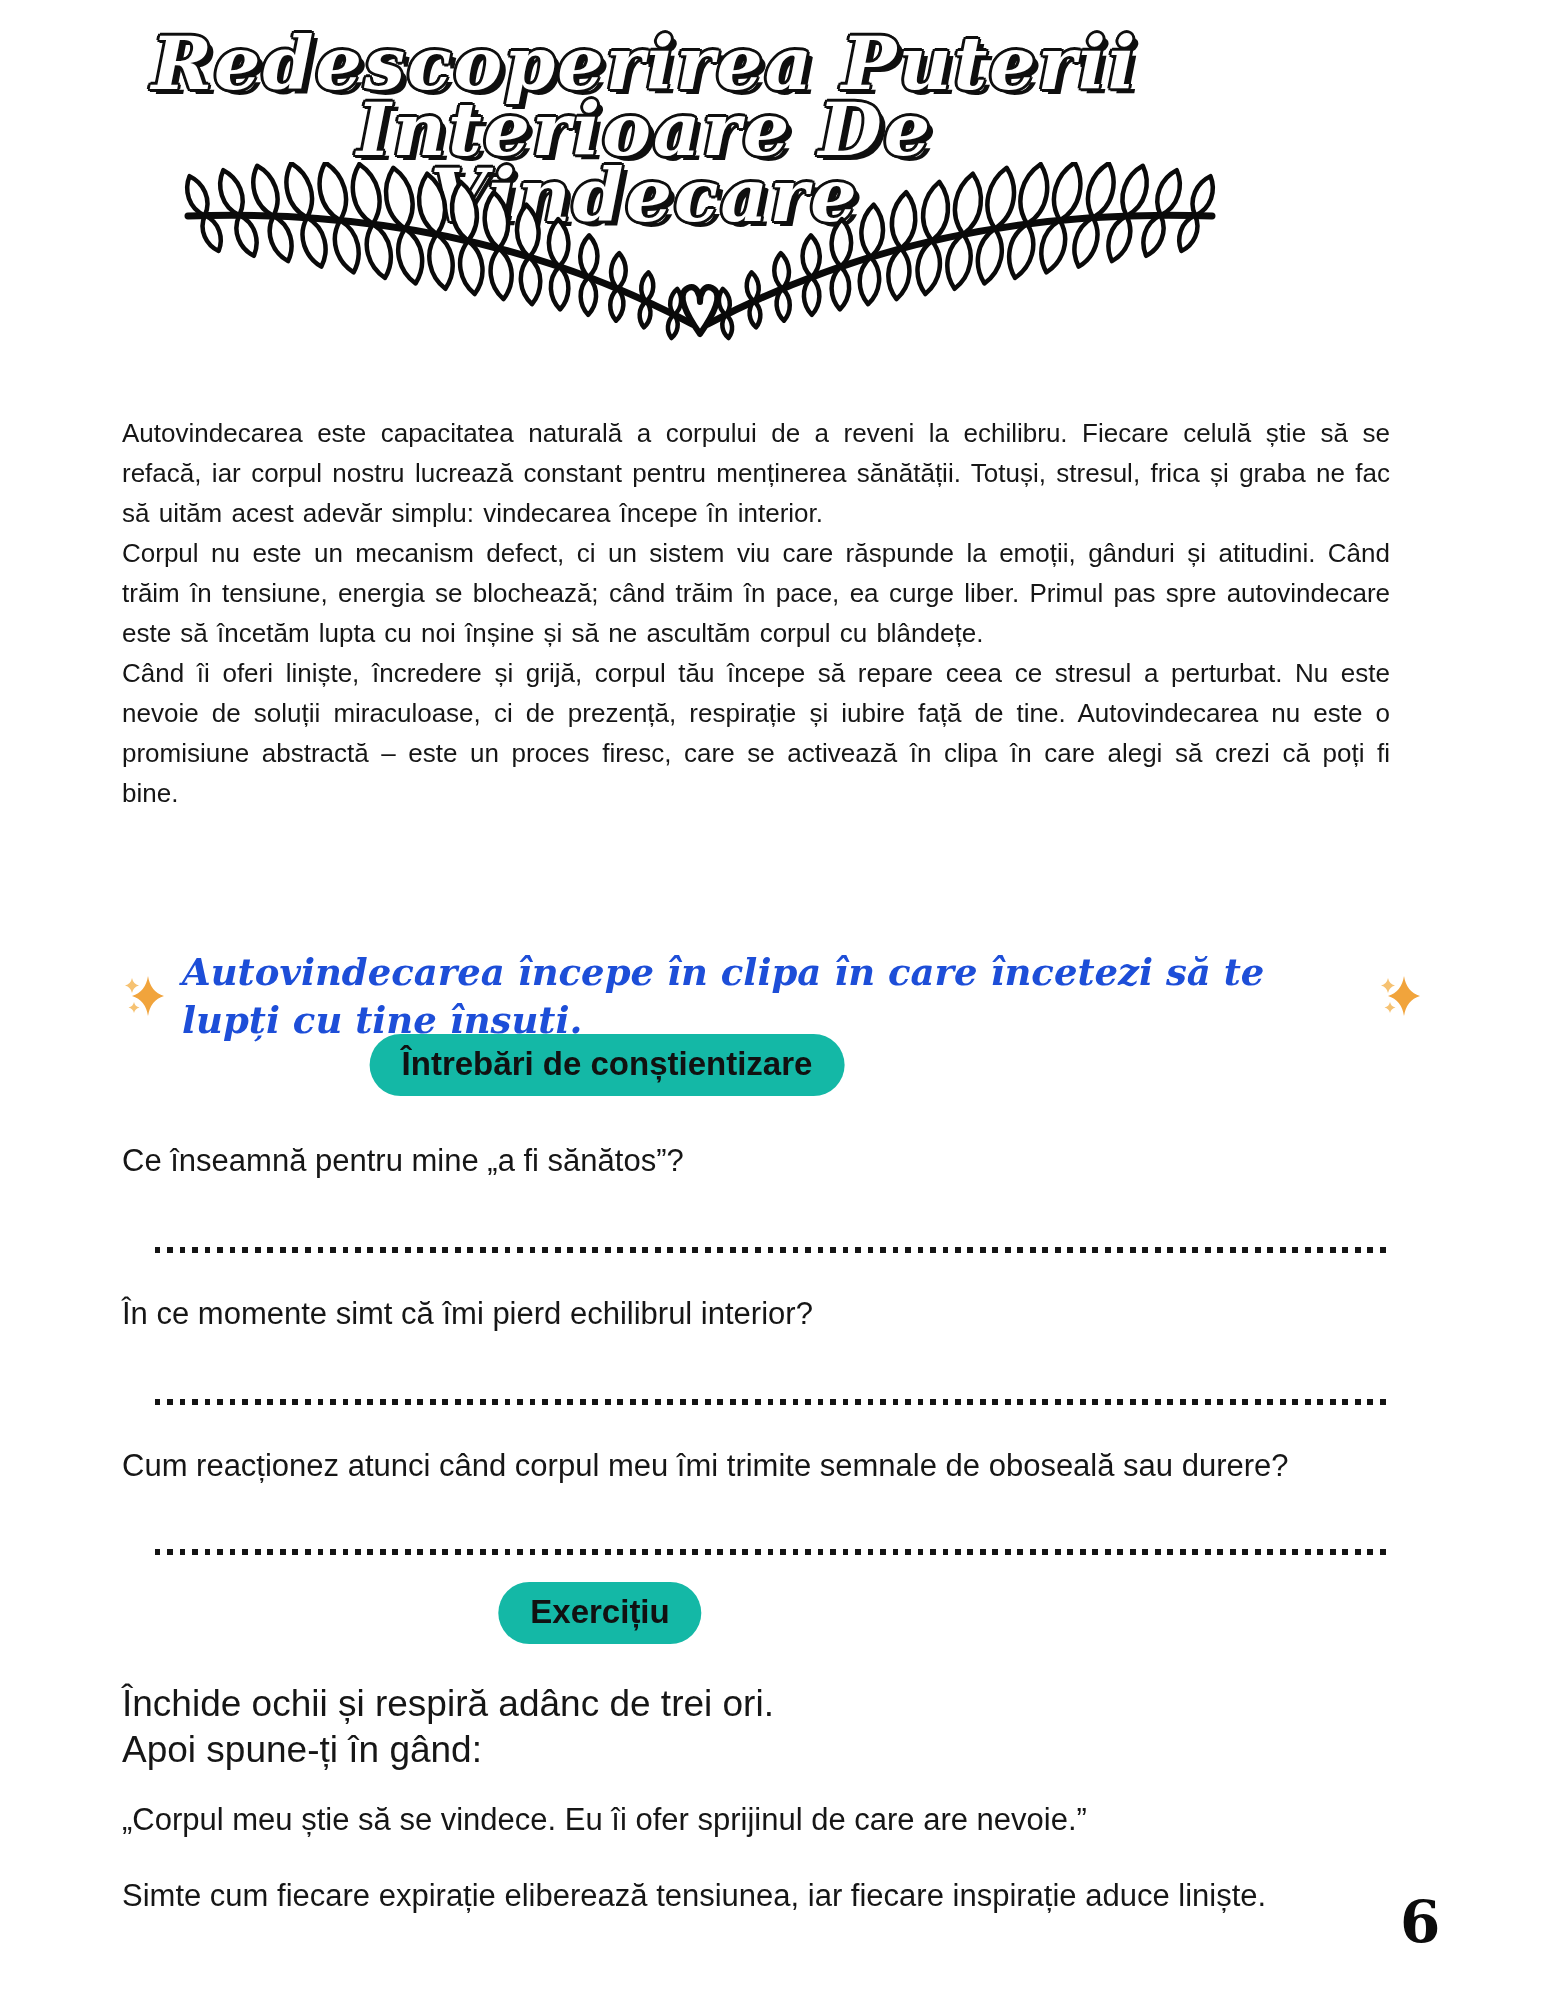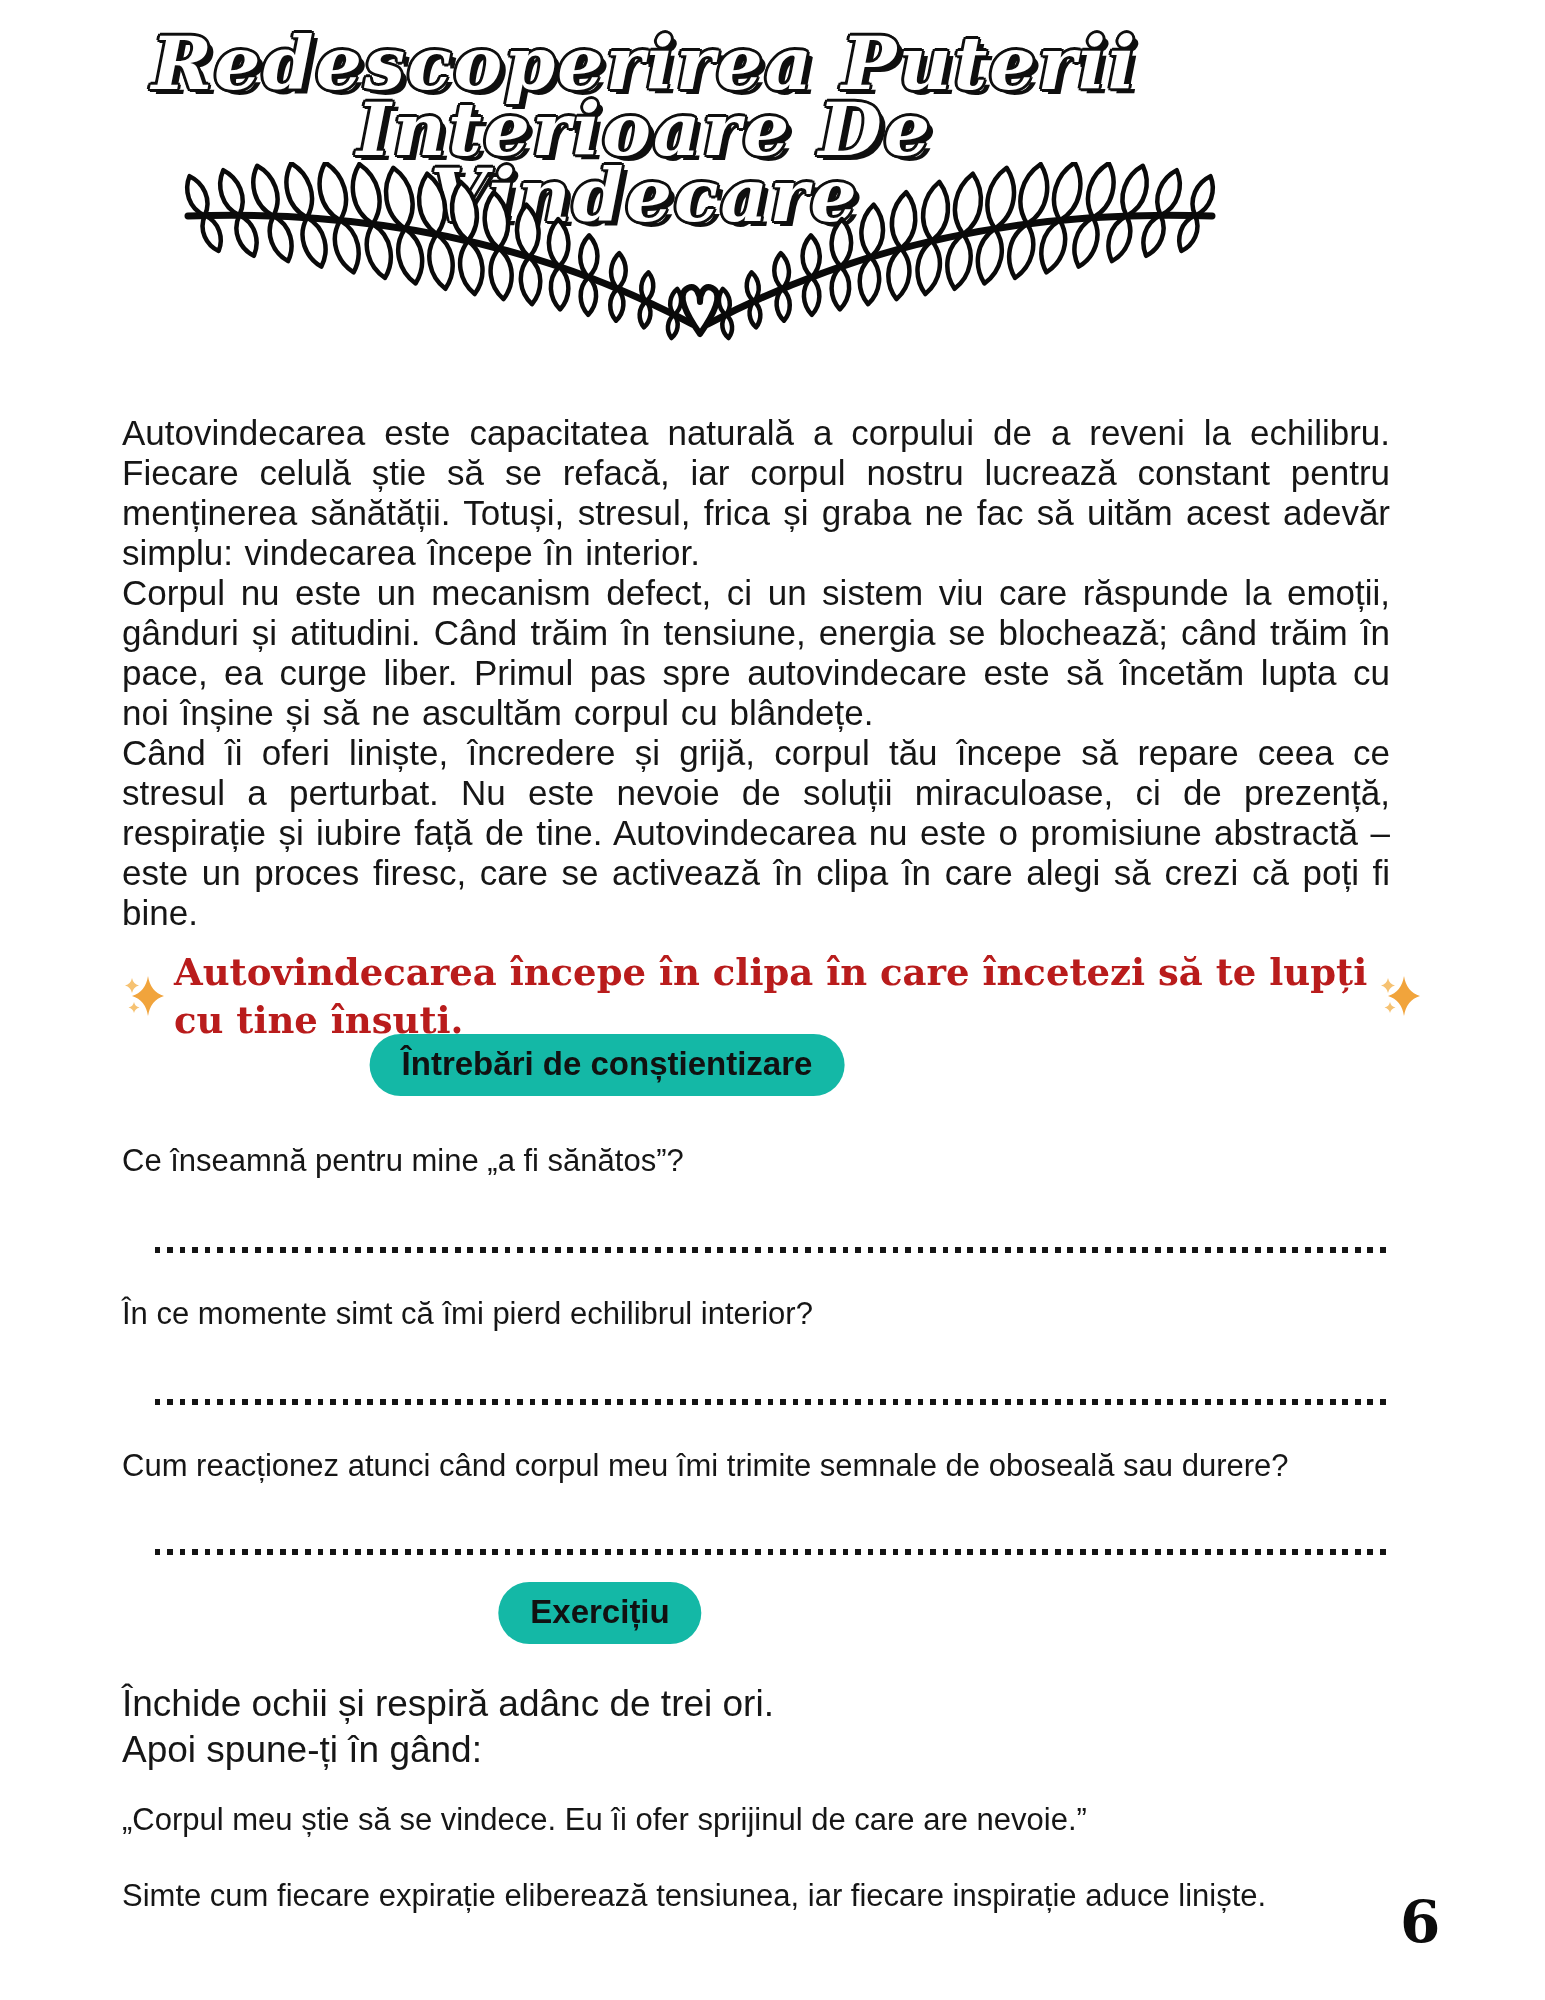--- a/index.html
+++ b/index.html
@@ -28,32 +28,32 @@
       -3px 0 0 #0f0f0f, 3px 0 0 #0f0f0f,
       0 -3px 0 #0f0f0f, 0 3px 0 #0f0f0f,
       6px 5px 0 #0f0f0f;
     padding-left: 27px;
   }
   
   #laurel{position:absolute;left:170px;top:162px;width:1060px;height:180px;}
   
   .intro{
     position:absolute;left:122px;top:413px;width:1268px;
-    font-size:35px;line-height:40px;
+    font-size:26px;line-height:40px;
     text-align:justify;word-spacing:2px;
   }
   .intro p{margin:0;}
   
   .quote{
     position:absolute;left:122px;top:948px;width:1300px;
     font-family:"DejaVu Serif",serif;
-    font-weight:700;
+    font-style:italic;font-weight:700;
     font-size:37px;line-height:48px;
-    display:flex;align-items:center;gap:8px;
-    color:#b91c1c;
+    display:flex;align-items:center;gap:16px;
+    color:#1d4ed8;
   }
   .sparkle{display:inline-block;width:44px;height:48px;flex:0 0 auto;}
   
   .badge{
     position:absolute;transform:translateX(-50%);
     background:#14b8a6;
     border-radius:45px;
     padding:11px 32px 13px 32px;
     font-weight:700;font-size:33px;
     white-space:nowrap;color:#111111;

